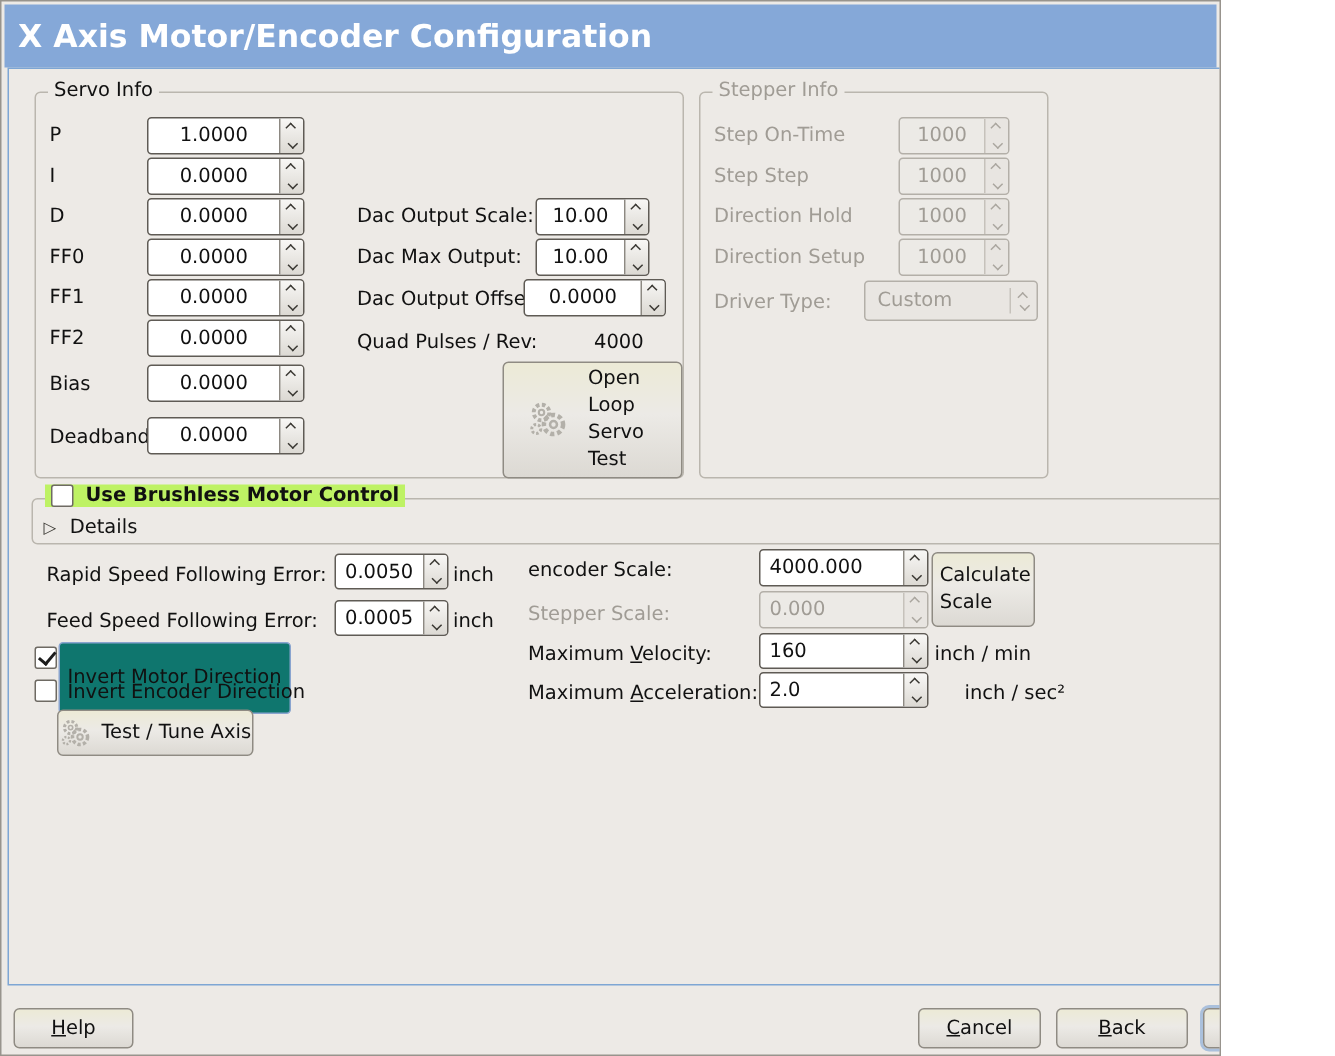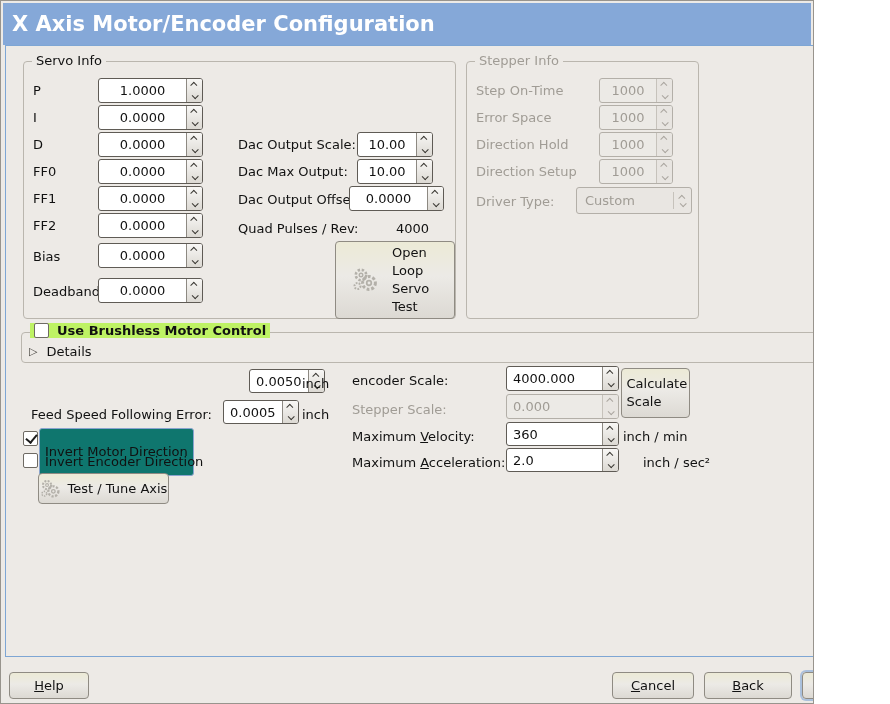--- a/index.html
+++ b/index.html
@@ -248,21 +248,21 @@
       </g>
     </svg>
     <span class="multiline" style="width:46px;">Open Loop Servo Test</span>
   </div>
 
   <div class="groupbox" style="left:465px;top:60px;width:233px;height:258px;">
     <span class="legend dis">Stepper Info</span>
   </div>
 
   <span class="lbl dis" style="left:475px;top:81px;">Step On-Time</span>
-  <span class="lbl dis" style="left:475px;top:108px;">Error Space</span>
+  <span class="lbl dis" style="left:475px;top:108px;">Step Step</span>
   <span class="lbl dis" style="left:475px;top:135px;">Direction Hold</span>
   <span class="lbl dis" style="left:475px;top:162px;">Direction Setup</span>
   <span class="lbl dis" style="left:475px;top:192px;">Driver Type:</span>
 
   <div class="spin off" style="left:598px;top:77px;width:74px;">
     <div class="spin-entry cen">1000</div>
     <div class="spin-btns">
         <div class="sb">
           <i class="ch up"></i>
         </div>
@@ -318,21 +318,22 @@
     <span class="legend-row">
       <span class="cb inline"></span>
       <span>Use Brushless Motor Control</span>
     </span>
   </div>
   <div class="expander" style="left:28px;top:343px;">
     <span class="tri">▷</span>
     <span>Details</span>
   </div>
 
-  <div class="spin" style="left:222px;top:368px;width:76px;height:24px;margin-left:26px;">
+  <span class="lbl" style="left:30px;top:374px;">Rapid Speed Following Error:</span>
+  <div class="spin" style="left:222px;top:368px;width:76px;height:24px;">
     <div class="spin-entry lft">0.0050</div>
     <div class="spin-btns">
         <div class="sb">
           <i class="ch up"></i>
         </div>
         <div class="sb">
           <i class="ch dn"></i>
         </div>
       </div>
   </div>
@@ -395,21 +396,21 @@
           <i class="ch up"></i>
         </div>
         <div class="sb">
           <i class="ch dn"></i>
         </div>
       </div>
   </div>
 
   <span class="lbl" style="left:351px;top:427px;"><span>Maximum </span><span class="mn">V</span><span>elocity:</span></span>
   <div class="spin" style="left:505px;top:421px;width:113px;height:24px;">
-    <div class="spin-entry lft">360</div>
+    <div class="spin-entry lft">160</div>
     <div class="spin-btns">
         <div class="sb">
           <i class="ch up"></i>
         </div>
         <div class="sb">
           <i class="ch dn"></i>
         </div>
       </div>
   </div>
   <span class="lbl" style="left:622px;top:427px;">inch / min</span>

